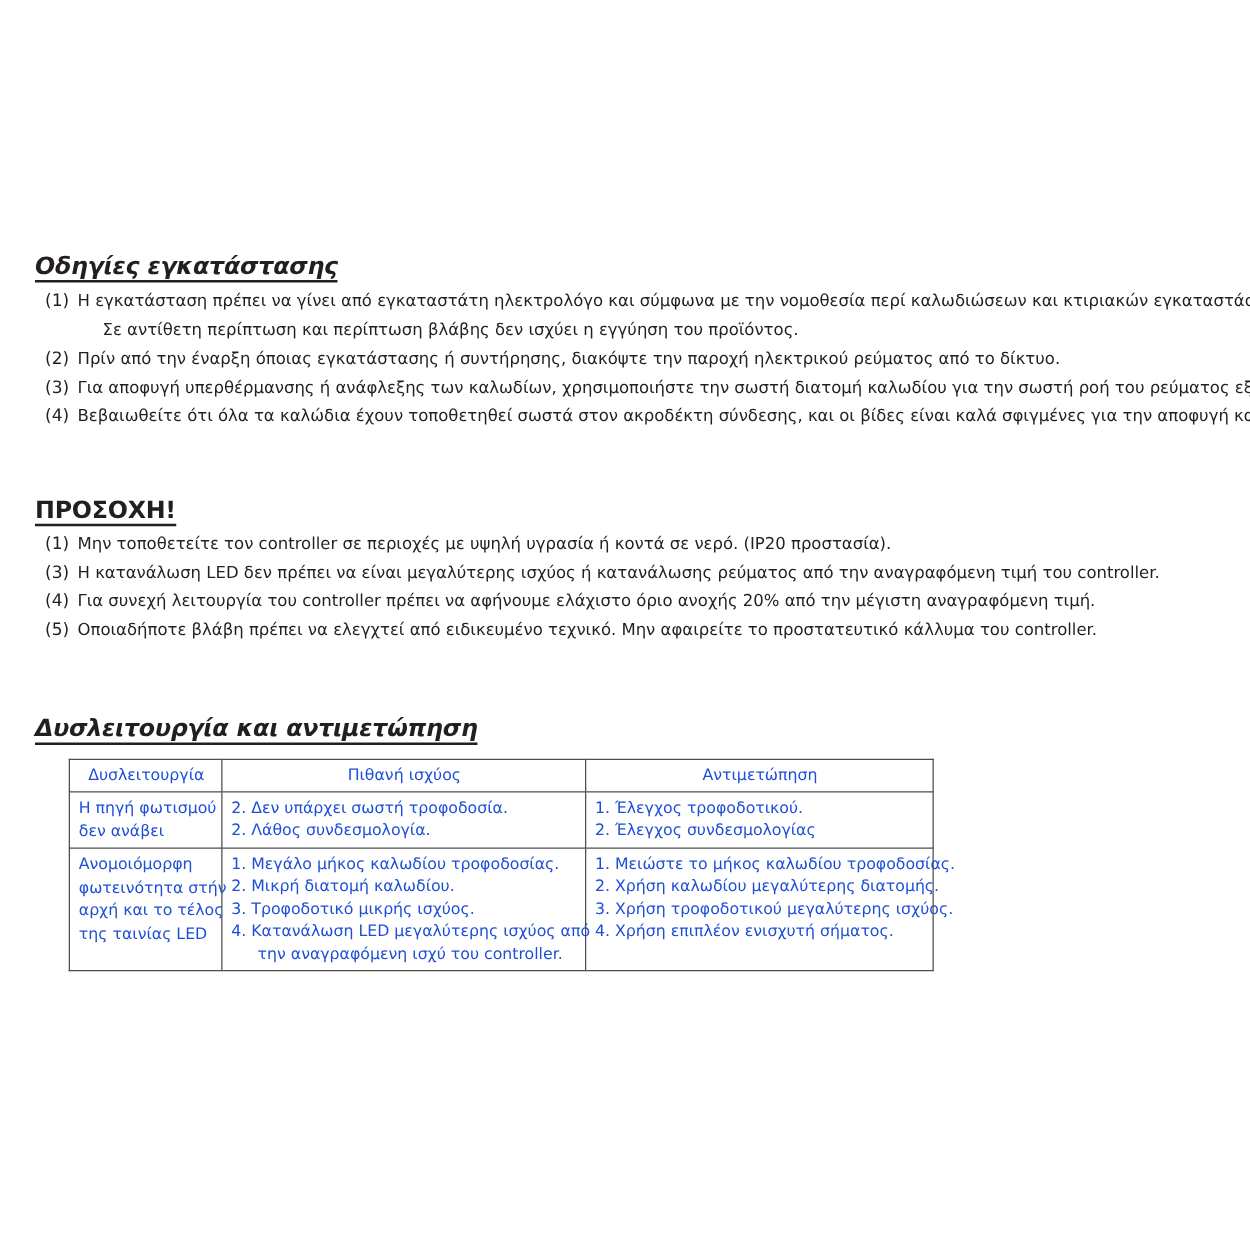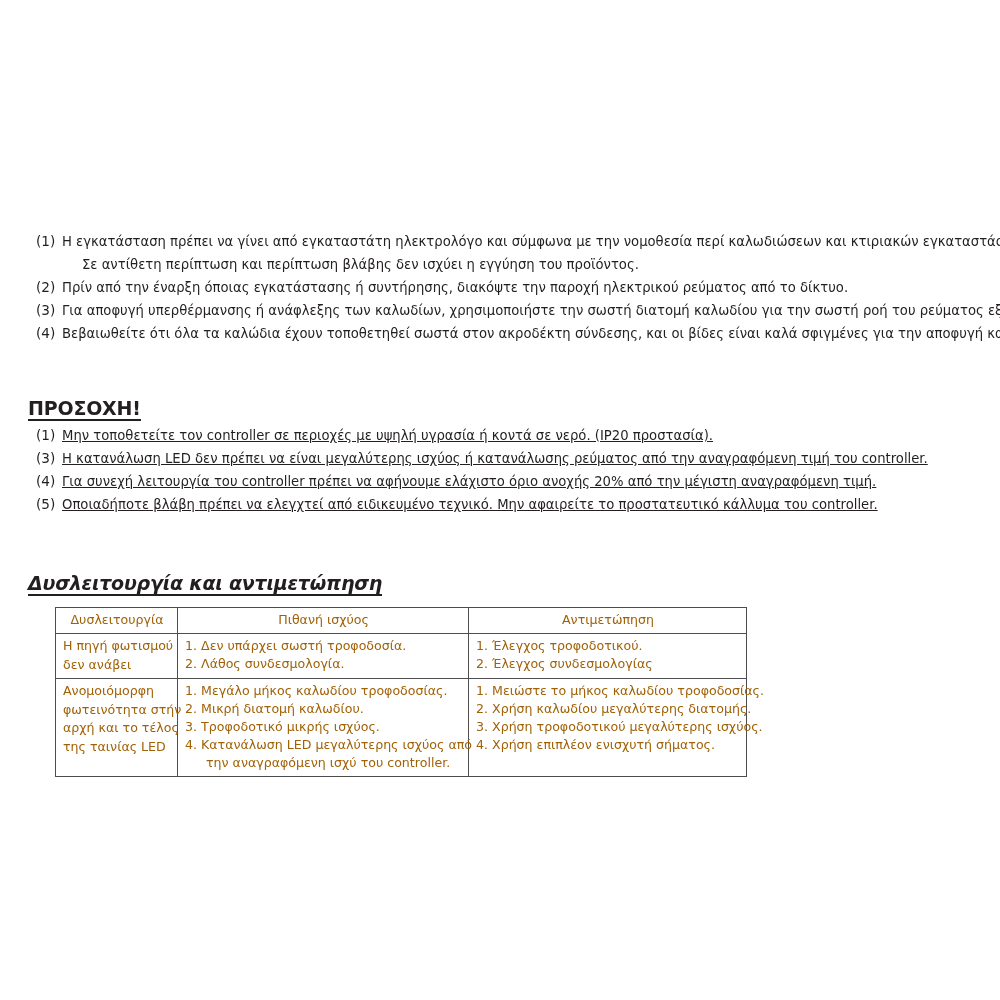--- a/index.html
+++ b/index.html
@@ -43,21 +43,21 @@
   #heading-caution { left: 28px; top: 398px; }
   #heading-trouble { left: 28px; top: 573px; }
 
   
   .list-block {
     position: absolute;
     left: 36px;
     width: 950px;
   }
   #list-install { top: 230px; }
-  #list-caution { top: 424px; text-decoration: underline; }
+  #list-caution { top: 424px; }
 
   .li-row {
     display: block;
     font-size: 13.2px;
     line-height: 23px;
     white-space: nowrap;
     color: #231f20;
   }
   .li-row .marker {
     display: inline-block;
@@ -86,21 +86,21 @@
   table.tbl col.c1 { width: 122px; }
   table.tbl col.c2 { width: 291px; }
   table.tbl col.c3 { width: 278px; }
 
   table.tbl th, table.tbl td {
     border: 1.6px solid #4d4d4d;
     vertical-align: top;
     padding: 3px 6px 4px 7px;
     font-size: 12.6px;
     line-height: 18px;
-    color: #a16207;
+    color: #1d4ed8;
     font-weight: normal;
   }
   table.tbl thead th {
     text-align: center;
     padding-top: 3px;
     padding-bottom: 3px;
     height: 19px;
   }
   table.tbl td.sym {
     line-height: 18.5px;
@@ -112,20 +112,21 @@
   }
   .cell-lines .ln.indent {
     padding-left: 21px;
   }
 </style>
 </head>
 <body>
 
 <div class="page">
 
+  <div class="section-heading italic" id="heading-install">Οδηγίες εγκατάστασης</div>
 
   <div class="list-block" id="list-install">
 
     <div class="li-row"><span class="marker">(1)</span><span class="txt">Η εγκατάσταση πρέπει να γίνει από εγκαταστάτη ηλεκτρολόγο και σύμφωνα με την νομοθεσία περί καλωδιώσεων και κτιριακών εγκαταστάσεων.</span></div>
     <div class="li-row cont"><span class="txt">Σε αντίθετη περίπτωση και περίπτωση βλάβης δεν ισχύει η εγγύηση του προϊόντος.</span></div>
 
     <div class="li-row"><span class="marker">(2)</span><span class="txt">Πρίν από την έναρξη όποιας εγκατάστασης ή συντήρησης, διακόψτε την παροχή ηλεκτρικού ρεύματος από το δίκτυο.</span></div>
 
     <div class="li-row"><span class="marker">(3)</span><span class="txt">Για αποφυγή υπερθέρμανσης ή ανάφλεξης των καλωδίων, χρησιμοποιήστε την σωστή διατομή καλωδίου για την σωστή ροή του ρεύματος  εξόδου.</span></div>
 
@@ -166,21 +167,21 @@
       <tbody>
         <tr>
           <td class="sym">
             <span class="cell-lines">
               <span class="ln">Η πηγή φωτισμού</span>
               <span class="ln">δεν ανάβει</span>
             </span>
           </td>
           <td>
             <span class="cell-lines">
-              <span class="ln">1. Δεν υπάρχει σωστή τροφοδοσία.</span>
+              <span class="ln">2. Δεν υπάρχει σωστή τροφοδοσία.</span>
               <span class="ln">2. Λάθος συνδεσμολογία.</span>
             </span>
           </td>
           <td>
             <span class="cell-lines">
               <span class="ln">1. Έλεγχος τροφοδοτικού.</span>
               <span class="ln">2. Έλεγχος συνδεσμολογίας</span>
             </span>
           </td>
         </tr>

